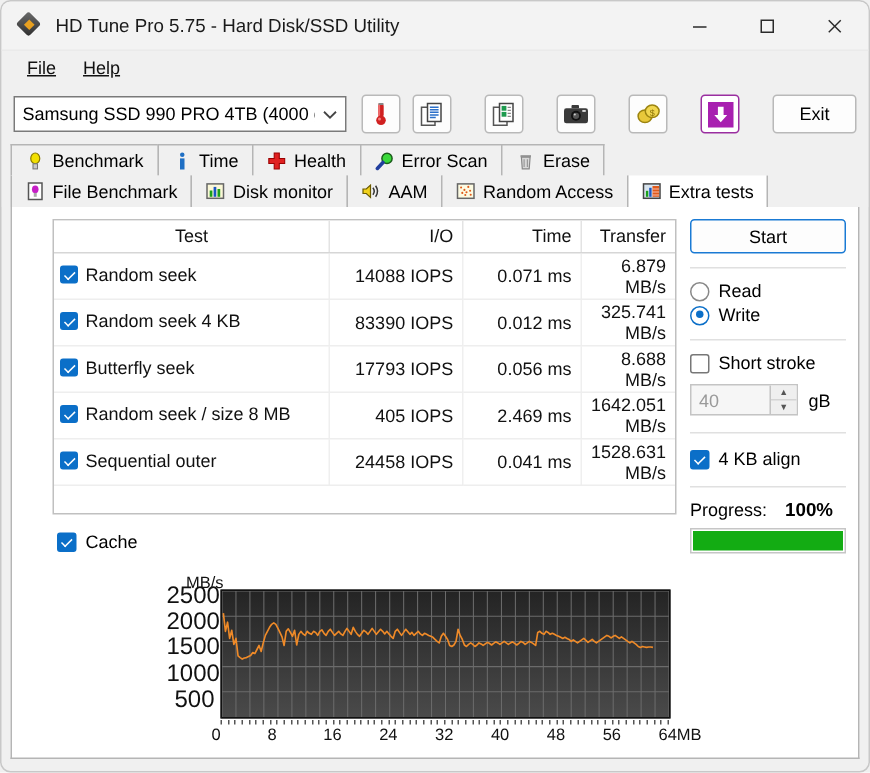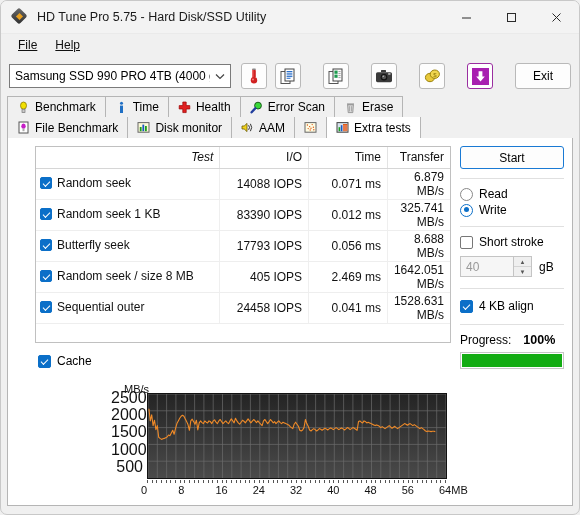--- a/index.html
+++ b/index.html
@@ -79,21 +79,21 @@
   .tbl{
     position:absolute;left:27px;top:8px;width:416px;height:197px;
     border:1px solid #c0c0c0;background:#fff;box-sizing:border-box;overflow:hidden;
   }
   table{border-collapse:collapse;width:100%;font-size:12px;}
   thead th{
     font-weight:normal;text-align:right;padding:3px 6px 4px 6px;
     border-bottom:1px solid #d6d6d6;border-right:1px solid #e3e3e3;
     background:#fff;color:#111;
   }
-  thead th.first{text-align:right;font-style:italic;}
+  thead th.first{text-align:center;}
   thead th:last-child{border-right:none;}
   tbody td{
     padding:1px 6px;border-bottom:1px solid #eeeeee;border-right:1px solid #efefef;
     text-align:right;color:#111;height:17px;
   }
   tbody td:last-child{border-right:none;}
   td.tname{text-align:left;padding-left:4px;}
   .row-chk{display:inline-flex;align-items:center;gap:5px;}
   .cbx{
     width:12px;height:12px;border-radius:2px;flex:0 0 auto;box-sizing:border-box;
@@ -363,20 +363,21 @@
                 <circle cx="5.6" cy="5.6" r="0.7"></circle>
                 <circle cx="8.2" cy="3.6" r="0.7"></circle>
                 <circle cx="4.2" cy="7.6" r="0.7"></circle>
                 <circle cx="7" cy="7.2" r="0.7"></circle>
                 <circle cx="9.4" cy="6.2" r="0.7"></circle>
                 <circle cx="6.2" cy="9" r="0.7"></circle>
                 <circle cx="9.8" cy="8.8" r="0.7"></circle>
               </g>
             </svg>
         </span>
+        <span>Random Access</span>
       </div>
       <div class="tab active">
         <span class="ico">
           <svg width="13" height="13" viewBox="0 0 13 13">
               <rect x="1" y="1.6" width="11" height="9.6" fill="#d8e4ee" stroke="#444" stroke-width="1"></rect>
               <rect x="2.6" y="6.2" width="1.6" height="4" fill="#1aa01a"></rect>
               <rect x="4.8" y="4.2" width="1.6" height="6" fill="#1a56c4"></rect>
               <rect x="7" y="3" width="4.4" height="7.2" fill="#e05a1a"></rect>
               <g stroke="#fdd" stroke-width="0.5">
                 <line x1="7" y1="5" x2="11.4" y2="5"></line>
@@ -408,21 +409,21 @@
                   <span class="cbx on"></span>
                   <span>Random seek</span>
                 </span></td>
             <td>14088 IOPS</td>
             <td>0.071 ms</td>
             <td>6.879 MB/s</td>
           </tr>
           <tr>
             <td class="tname"><span class="row-chk">
                   <span class="cbx on"></span>
-                  <span>Random seek 1 KB</span>
+                  <span>Random seek 4 KB</span>
                 </span></td>
             <td>83390 IOPS</td>
             <td>0.012 ms</td>
             <td>325.741 MB/s</td>
           </tr>
           <tr>
             <td class="tname"><span class="row-chk">
                   <span class="cbx on"></span>
                   <span>Butterfly seek</span>
                 </span></td>

